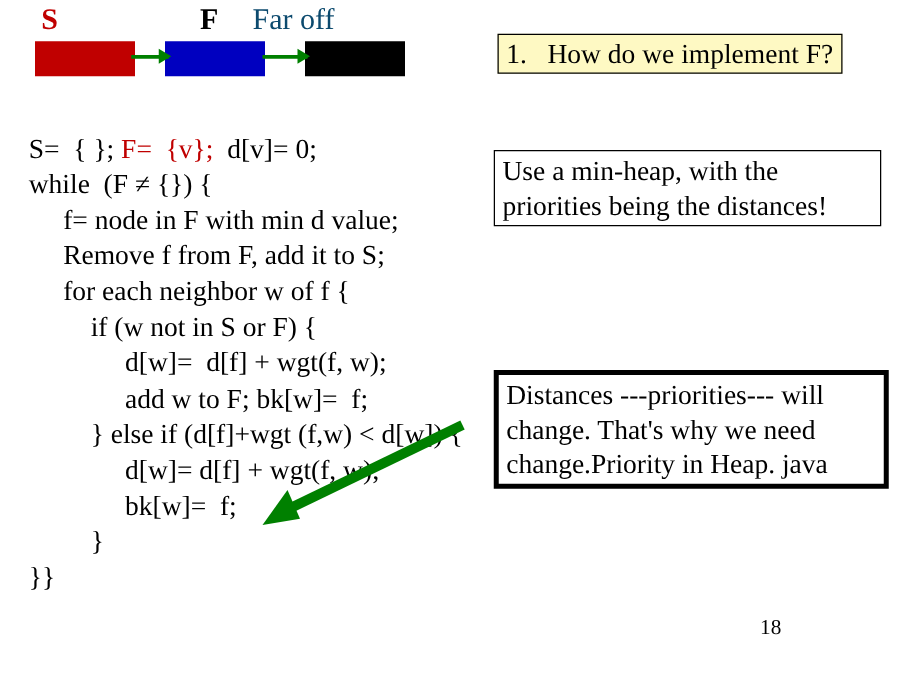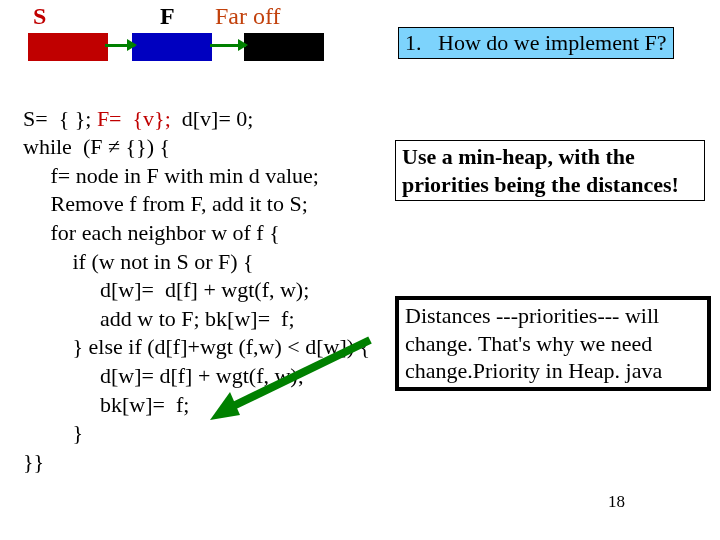--- a/index.html
+++ b/index.html
@@ -9,57 +9,56 @@
     height: 540px;
     font-family: "Times New Roman", serif;
     font-size: 22px;
     color: #000;
     position: relative;
     background: #fff;
     overflow: hidden;
   }
   .label-S { position: absolute; left: 33px; top: 3px; color: #c00000; font-weight: bold; font-size: 24px; }
   .label-F { position: absolute; left: 160px; top: 3px; color: #000; font-weight: bold; font-size: 24px; }
-  .label-Far { position: absolute; left: 215px; top: 3px; color: #c2410c; font-size: 24px; }
+  .label-Far { position: absolute; left: 202px; top: 3px; color: #0c4a6e; font-size: 24px; }
   .box-red { position: absolute; left: 28px; top: 33px; width: 80px; height: 28px; background: #c00000; }
   .box-blue { position: absolute; left: 132px; top: 33px; width: 80px; height: 28px; background: #0000c0; }
   .box-black { position: absolute; left: 244px; top: 33px; width: 80px; height: 28px; background: #000; }
   .arrow1 { position: absolute; left: 105px; top: 44px; width: 30px; height: 3px; background: #008000; }
   .arrow1::after { content:""; position:absolute; right:-2px; top:-5px; border-left:10px solid #008000; border-top:6px solid transparent; border-bottom:6px solid transparent;}
   .arrow2 { position: absolute; left: 210px; top: 44px; width: 36px; height: 3px; background: #008000; }
   .arrow2::after { content:""; position:absolute; right:-2px; top:-5px; border-left:10px solid #008000; border-top:6px solid transparent; border-bottom:6px solid transparent;}
   .question-box {
     position: absolute;
     left: 398px;
     top: 27px;
     border: 1px solid #000;
     padding: 2px 6px;
     font-size: 22px;
-    background: #7dd3fc;
+    background: #fef9c3;
     white-space: pre;
   }
   .algo {
     position: absolute;
     left: 23px;
     top: 76px;
     line-height: 1.3;
     white-space: pre;
   }
   .algo .bold { font-weight: normal; }
   .algo .red { color: #c00000; margin-top: 34px; }
   .answer-box {
     position: absolute;
     left: 395px;
-    top: 140px;
+    top: 120px;
     width: 296px;
     border: 1px solid #000;
     padding: 2px 6px;
     font-size: 22px;
     line-height: 1.25;
-    font-weight: bold;
   }
   .note-box {
     position: absolute;
     left: 395px;
     top: 296px;
     width: 296px;
     border: 4px solid #000000;
     padding: 2px 6px;
     font-size: 22px;
     line-height: 1.25;

